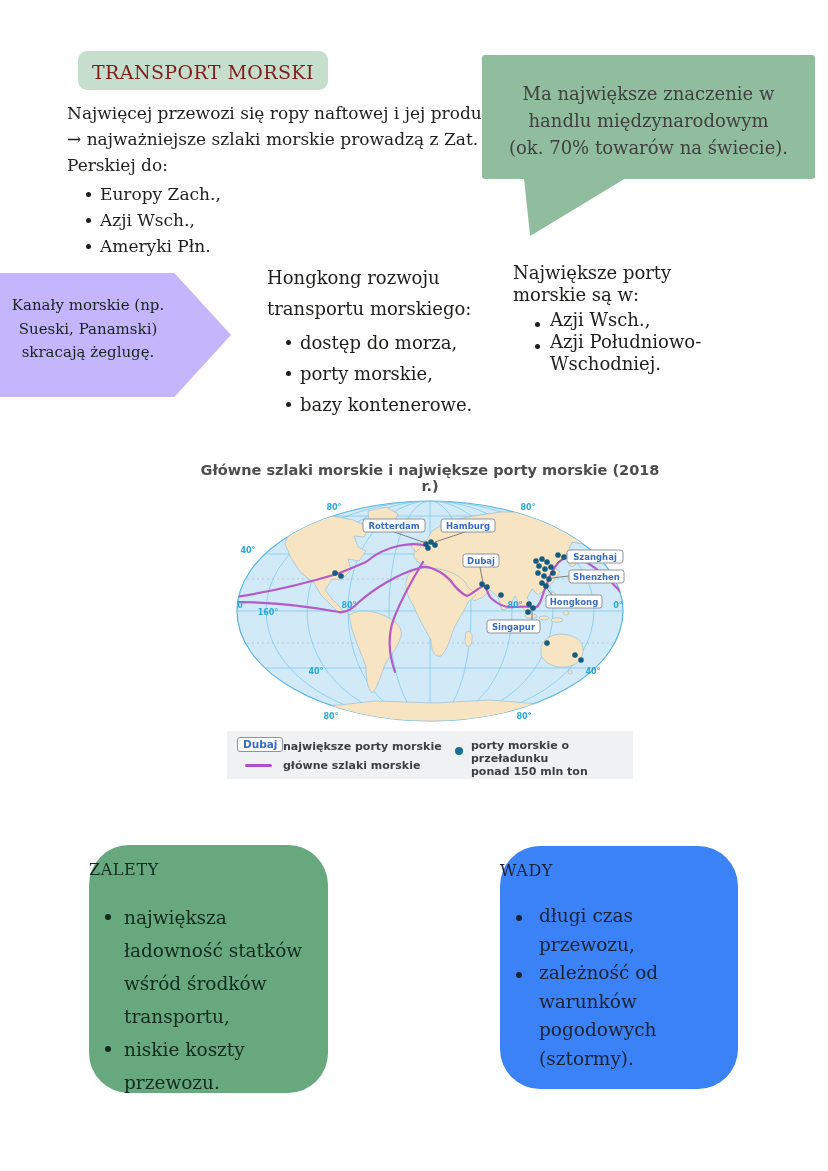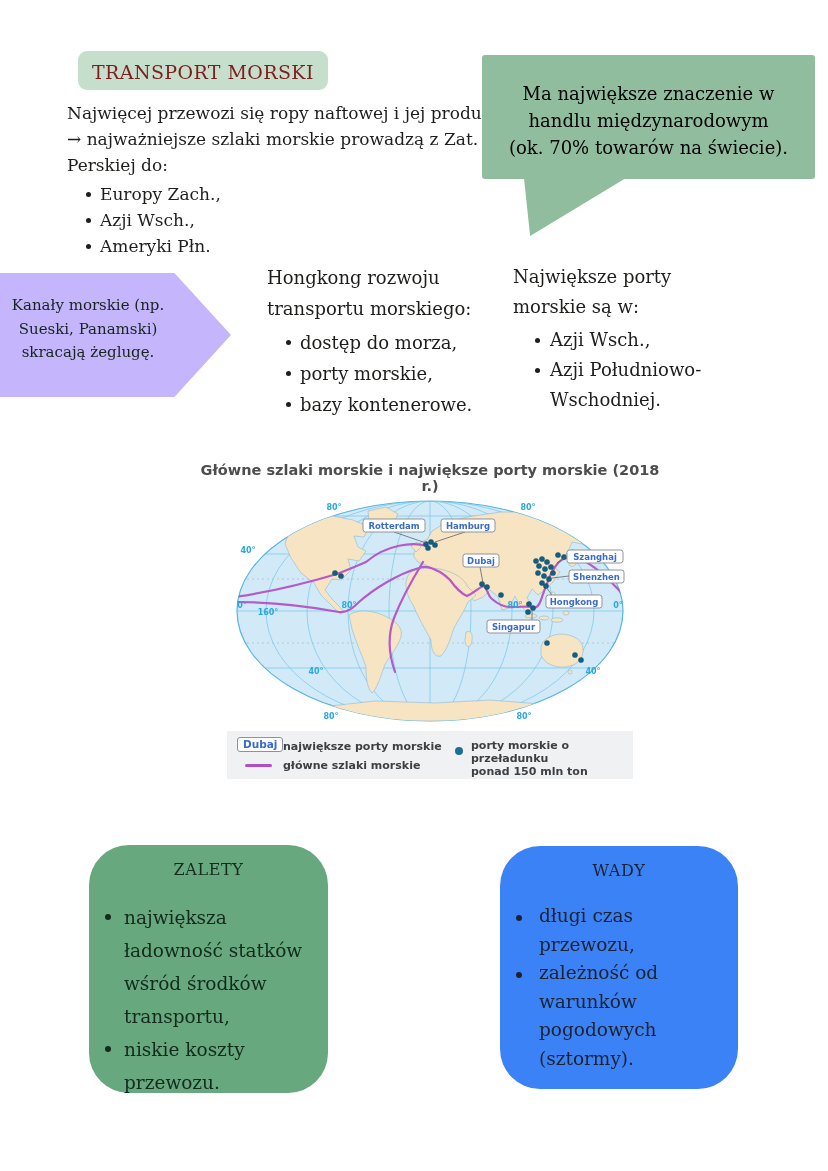--- a/index.html
+++ b/index.html
@@ -14,34 +14,34 @@
   
   .intro{left:67px;top:100px;font-size:17px;line-height:26px;white-space:nowrap;}
   .dotlist{list-style:none;margin:3px 0 0;padding:0;}
   .dotlist li{position:relative;padding-left:33px;}
   .dotlist li::before{content:"";position:absolute;left:19px;top:11px;width:5px;height:5px;
                       border-radius:50%;background:#1e1e1c;}
 
   
   .bubble{left:482px;top:55px;width:333px;height:124px;background:#90bd9e;border-radius:3px;
           text-align:center;font-size:18px;line-height:27px;padding-top:25px;box-sizing:border-box;
-          color:#000000;}
+          color:#404040;}
   .bubble-tail{left:524px;top:178px;width:102px;height:58px;background:#90bd9e;
                clip-path:polygon(0 0,100% 0,6% 100%);}
 
   
   .arrow-callout{left:0;top:273px;width:231px;height:124px;background:#c4b5fd;
                  clip-path:polygon(0 0,75.5% 0,100% 50%,75.5% 100%,0 100%);}
   .arrow-text{position:absolute;left:0;top:21px;width:176px;text-align:center;
               font-size:15px;line-height:23.5px;color:#17251c;}
 
   
   .conditions{left:267px;top:262px;font-size:18px;line-height:31px;white-space:nowrap;}
   .conditions .dotlist li::before{top:13px;}
-  .ports-col{left:513px;top:262px;width:218px;font-size:18px;line-height:30px;}
+  .ports-col{left:513px;top:262px;width:218px;font-size:18px;line-height:22px;}
   .ports-col .dotlist li{padding-left:37px;}
   .ports-col .dotlist li::before{left:22px;top:13px;}
 
   
   .map-title{left:190px;top:462px;width:480px;text-align:center;
              font-family:"DejaVu Sans","Liberation Sans",sans-serif;
              font-weight:bold;font-size:14.5px;color:#4d4d4d;}
   .map-svg{left:235px;top:500px;}
   .map-svg text{font-family:"DejaVu Sans","Liberation Sans",sans-serif;}
 
@@ -52,21 +52,21 @@
   .legend-chip{position:absolute;left:10px;top:6px;background:#ffffff;border:1px solid #8d939b;
                border-radius:3px;padding:0 5px 1px;color:#3a6cc8;font-size:10.5px;}
   .legend-t1{position:absolute;left:56px;top:9px;}
   .legend-line{position:absolute;left:18px;top:33px;width:27px;height:3px;background:#b14fc6;border-radius:2px;}
   .legend-t2{position:absolute;left:56px;top:28px;}
   .legend-dot{position:absolute;left:228px;top:16px;width:8px;height:8px;border-radius:50%;background:#1b6e96;}
   .legend-t3{position:absolute;left:244px;top:8px;line-height:13px;}
 
   
   .card{border-radius:40px;box-sizing:border-box;}
-  .card-title{text-align:center;padding-top:15px;font-size:16px;letter-spacing:.6px;}
+  .card-title{padding-top:15px;font-size:16px;letter-spacing:.6px;}
   .adv{left:89px;top:845px;width:239px;height:248px;background:#68a87e;color:#122b1c;}
   .dis{left:500px;top:846px;width:238px;height:243px;background:#3b82f6;color:#1c2330;}
   .card ul{list-style:none;margin:22px 0 0;padding:0 6px 0 14px;font-size:18.5px;}
   .adv ul{line-height:33px;}
   .dis ul{line-height:28.5px;}
   .card li{position:relative;padding-left:21px;}
   .dis li{padding-left:25px;}
   .card li::before{content:"";position:absolute;left:2px;top:13px;width:6px;height:6px;
                    border-radius:50%;background:currentColor;}
 </style>

